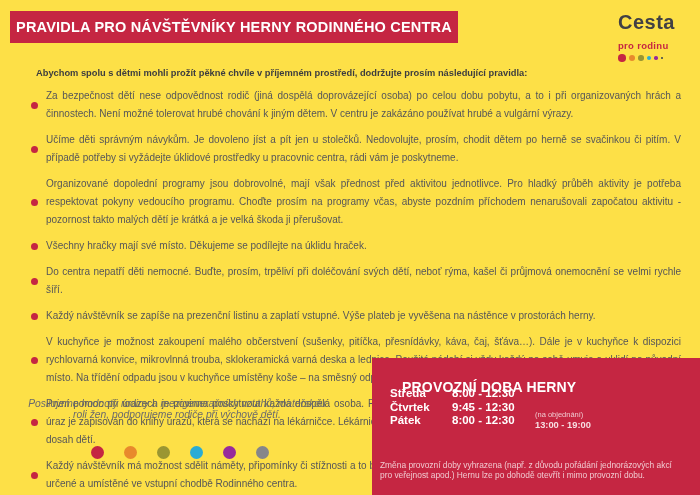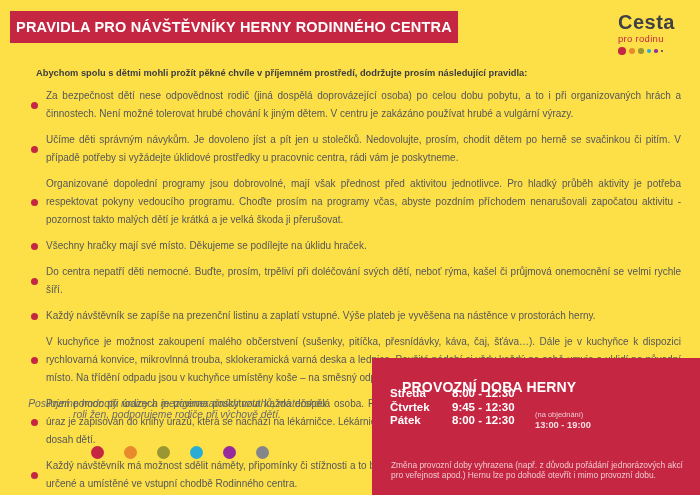--- a/index.html
+++ b/index.html
@@ -12,21 +12,21 @@
   }
   
   .title-bar {
     position: absolute; left: 10px; top: 11px; width: 448px; height: 32px;
     background: var(--red); color: #fff; display: flex; align-items: center;
     justify-content: center; font-weight: bold; font-size: 14.5px; letter-spacing: .2px;
     white-space: nowrap;
   }
   .logo { position: absolute; left: 618px; top: 12px; }
   .logo-name { font-size: 20px; font-weight: bold; color: #414044; line-height: 1; letter-spacing: .5px; }
-  .logo-sub  { font-size: 9.5px; font-weight: normal; color: var(--red); letter-spacing: .3px; margin-top: 1px; }
+  .logo-sub  { font-size: 9.5px; font-weight: bold; color: var(--red); letter-spacing: .3px; margin-top: 8px; }
   .logo-dots { display: flex; align-items: center; gap: 3px; margin-top: 3px; }
   .logo-dots span { border-radius: 50%; display: block; }
   
   main { position: absolute; left: 28px; top: 68px; width: 645px; margin-left: 8px; }
   .intro { font-size: 9.3px; font-weight: bold; color: #3d3d3f; margin: 0 0 9px 0; }
   ul.rules { list-style: none; margin: 0; padding: 0; }
   ul.rules li { display: flex; align-items: center; margin: 0 0 8px -5px; }
   .bullet { width: 7px; height: 7px; border-radius: 50%; background: var(--red); flex: 0 0 auto; margin-right: 8px; }
   ul.rules li p { margin: 0; font-size: 10px; line-height: 18px; color: #565659; text-align: justify; flex: 1 1 auto; }
   .closing { margin: 13px 0 0 0; font-size: 9.3px; font-weight: bold; color: #3d3d3f; }
@@ -46,21 +46,21 @@
     position: absolute; top: 9px; left: 18px; margin: 12px;
     font-size: 14px; font-weight: bold; letter-spacing: .2px; white-space: nowrap;
   }
   .sched-rows { position: absolute; top: 29px; left: 18px; font-size: 11.5px; font-weight: bold; }
   .sched-rows .row { line-height: 13.6px; white-space: nowrap; }
   .sched-rows .day { display: inline-block; width: 62px; }
   .booking { position: absolute; left: 163px; top: 53px; line-height: 1.15; }
   .booking-label { font-size: 7.5px; color: rgba(255,255,255,.75); }
   .booking-time  { font-size: 9.3px; font-weight: bold; color: rgba(255,255,255,.85); }
   .note {
-    position: absolute; left: 19px; top: 95px; width: 298px;
+    position: absolute; left: 8px; top: 95px; width: 298px;
     font-size: 8.4px; line-height: 9.6px; color: rgba(255,255,255,.75);
   }
 </style>
 </head>
 <body>
 
 <div class="page">
 
   <div class="title-bar">
     <span>PRAVIDLA PRO NÁVŠTĚVNÍKY HERNY RODINNÉHO CENTRA</span>

